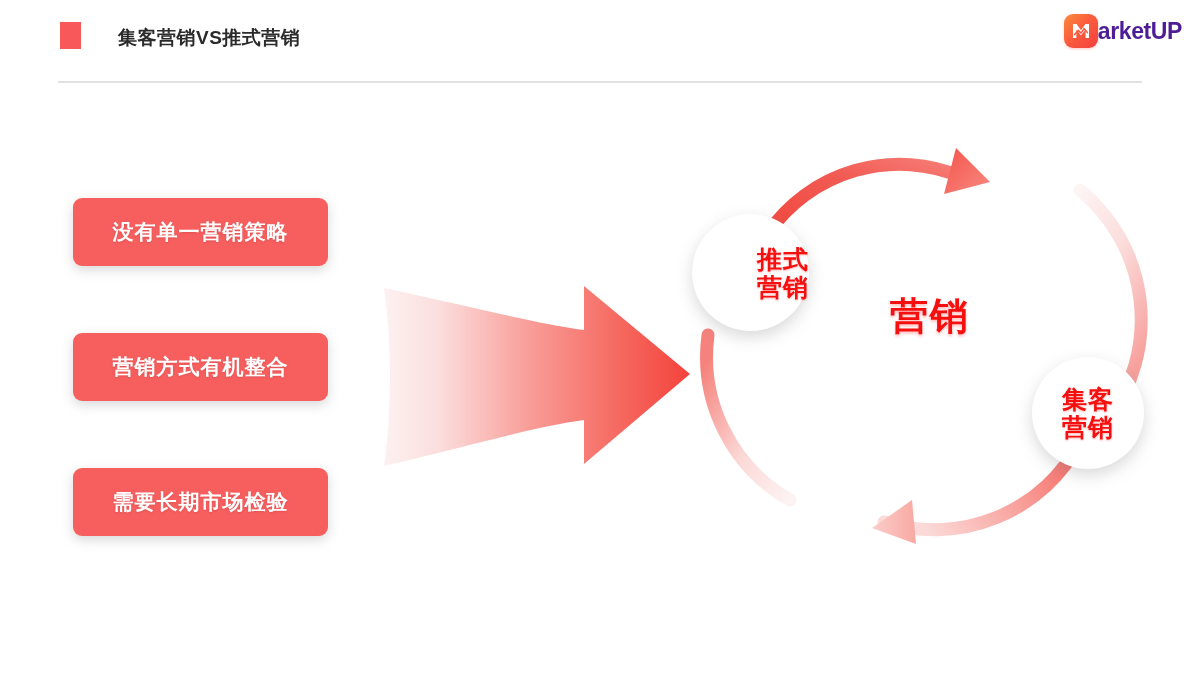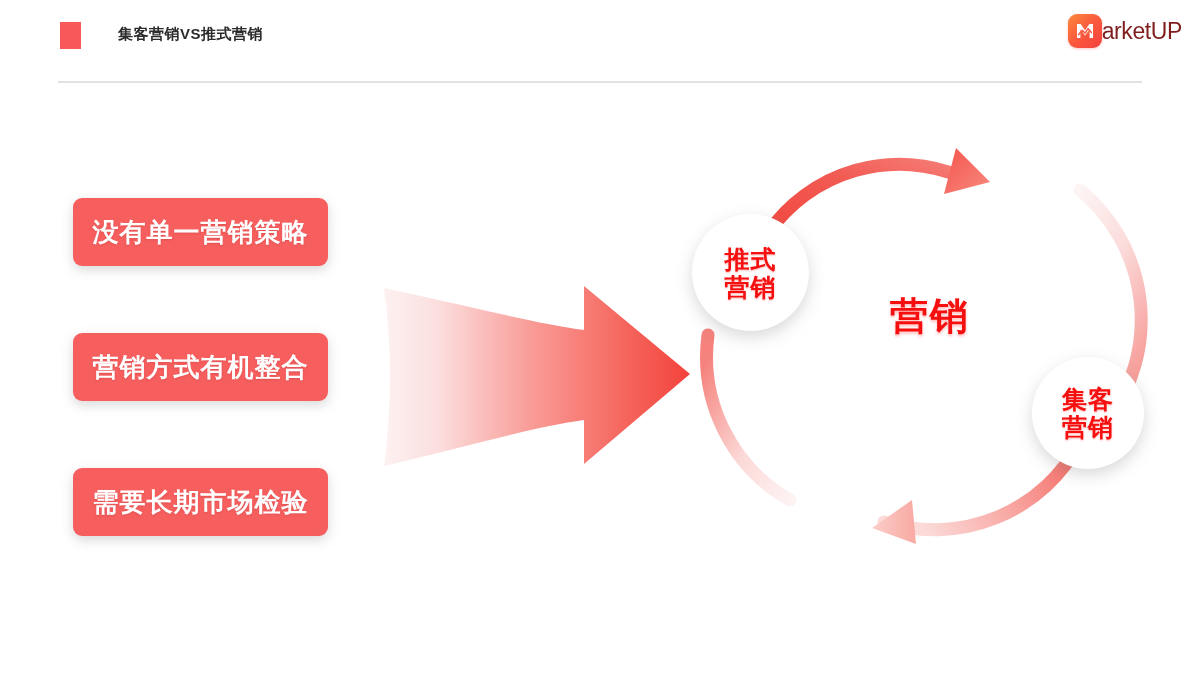--- a/index.html
+++ b/index.html
@@ -34,21 +34,21 @@
     left: 60px;
     top: 22px;
     width: 21px;
     height: 27px;
     background: #f9585a;
   }
   .title-text {
     position: absolute;
     left: 118px;
     top: 25px;
-    font-size: 15px;
+    font-size: 19px;
     font-weight: bold;
     color: #2b2b2b;
     letter-spacing: 0.5px;
     white-space: nowrap;
   }
   .divider {
     position: absolute;
     left: 58px;
     top: 81px;
     width: 1084px;
@@ -72,42 +72,42 @@
     border-radius: 9px;
     background: linear-gradient(135deg, #fb8a3c 0%, #fa5b3d 48%, #f43f3f 100%);
     display: flex;
     align-items: center;
     justify-content: center;
     box-shadow: 0 1px 3px rgba(244,63,63,0.28);
   }
   .logo-mark svg { display: block; }
   .logo-text {
     font-size: 23px;
-    font-weight: normal;
-    color: #7f1d1d;
+    font-weight: bold;
+    color: #4c1d95;
     letter-spacing: -0.4px;
     margin-left: -1px;
   }
 
   
   .pill {
     position: absolute;
     left: 73px;
     width: 255px;
     height: 68px;
     border-radius: 9px;
     background: #f75f5f;
     box-shadow: 0 4px 12px rgba(120,120,120,0.28);
     display: flex;
     align-items: center;
     justify-content: center;
   }
   .pill span {
     color: #ffffff;
-    font-size: 26px;
+    font-size: 21px;
     font-weight: bold;
     letter-spacing: 1px;
     text-shadow: 0 1px 2px rgba(160,40,40,0.25);
   }
   .pill-1 { top: 198px; }
   .pill-2 { top: 333px; }
   .pill-3 { top: 468px; }
 
   
   .big-arrow {
@@ -144,20 +144,21 @@
     font-weight: bold;
     font-size: 25px;
     letter-spacing: 1px;
     text-shadow: 0 1px 2px rgba(255,120,120,0.55);
   }
   .node-push {
     left: 692px;
     top: 214px;
     width: 117px;
     height: 117px;
+    align-items: flex-end;
   }
   .node-inbound {
     left: 1032px;
     top: 357px;
     width: 112px;
     height: 112px;
   }
   .center-label {
     position: absolute;
     left: 855px;

